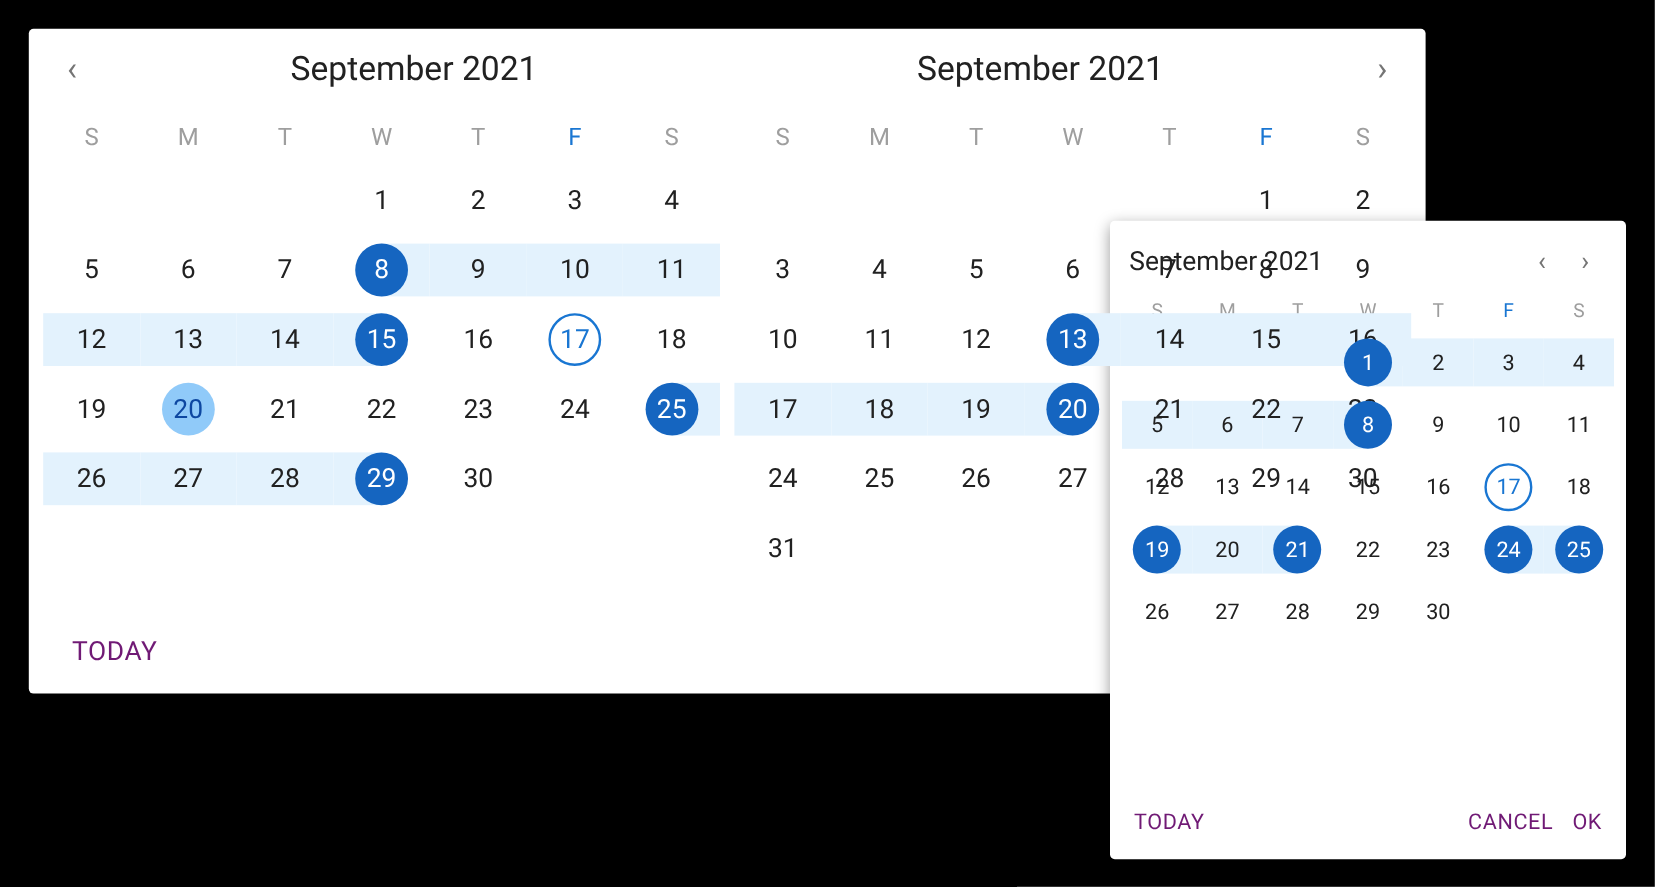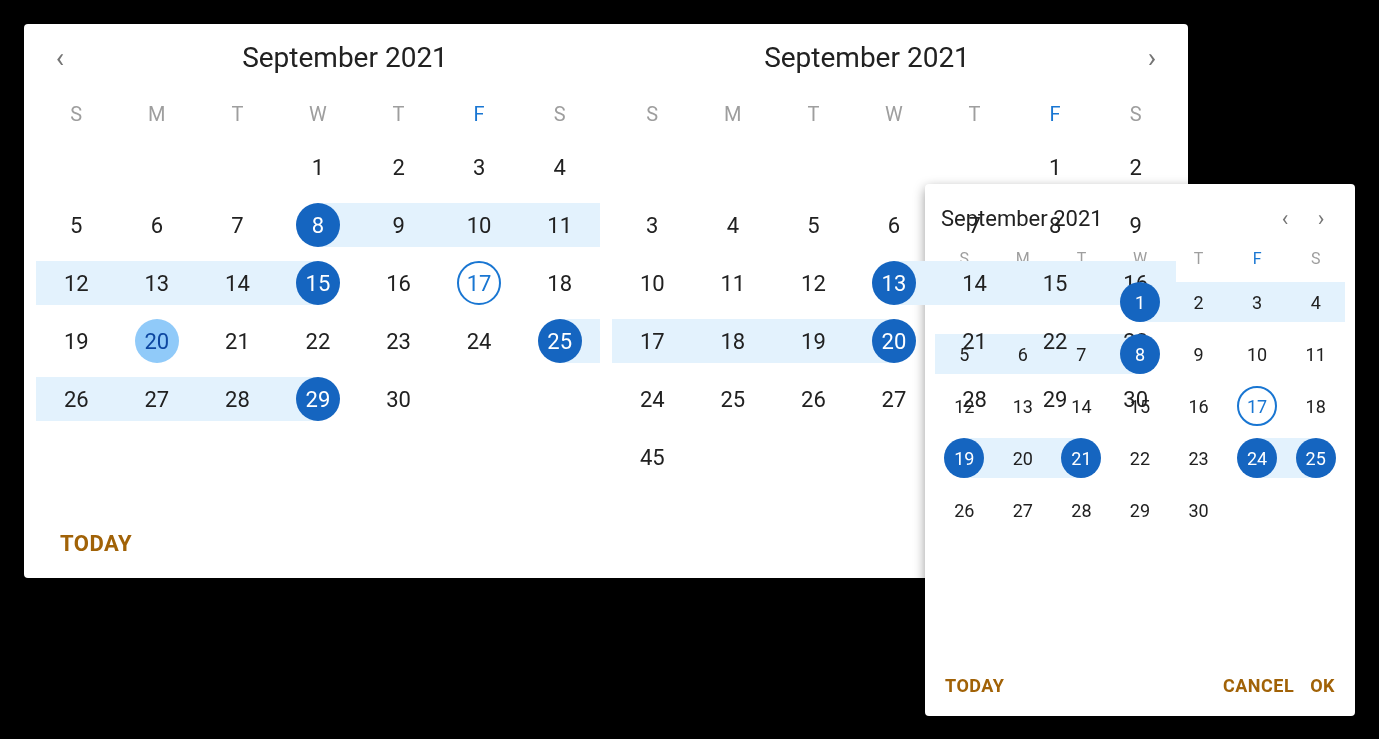--- a/index.html
+++ b/index.html
@@ -111,24 +111,24 @@
   .day-num.hover {
     background:#90caf9;
     color:#0d47a1;
   }
 
   .big-footer {
     position:absolute;
     left: 36px; bottom: 22px;
   }
   .btn-text {
-    color:#a16207;
+    color:#701a75;
     font-size: 22px;
     letter-spacing: .5px;
-    font-weight: 700;
+    font-weight: 400;
     cursor: pointer;
     user-select:none;
   }
 
   
   .small-panel {
     position: absolute;
     right: 24px;
     top: 184px;
     width: 430px;
@@ -434,21 +434,21 @@
           </div>
           <div class="cell">
             <div class="day-num">29</div>
           </div>
           <div class="cell">
             <div class="day-num">30</div>
           </div>
         </div>
         <div class="week-row">
           <div class="cell">
-            <div class="day-num">45</div>
+            <div class="day-num">31</div>
           </div>
           <div class="cell"></div>
           <div class="cell"></div>
           <div class="cell"></div>
           <div class="cell"></div>
           <div class="cell"></div>
           <div class="cell"></div>
         </div>
       </div>
   </div>

